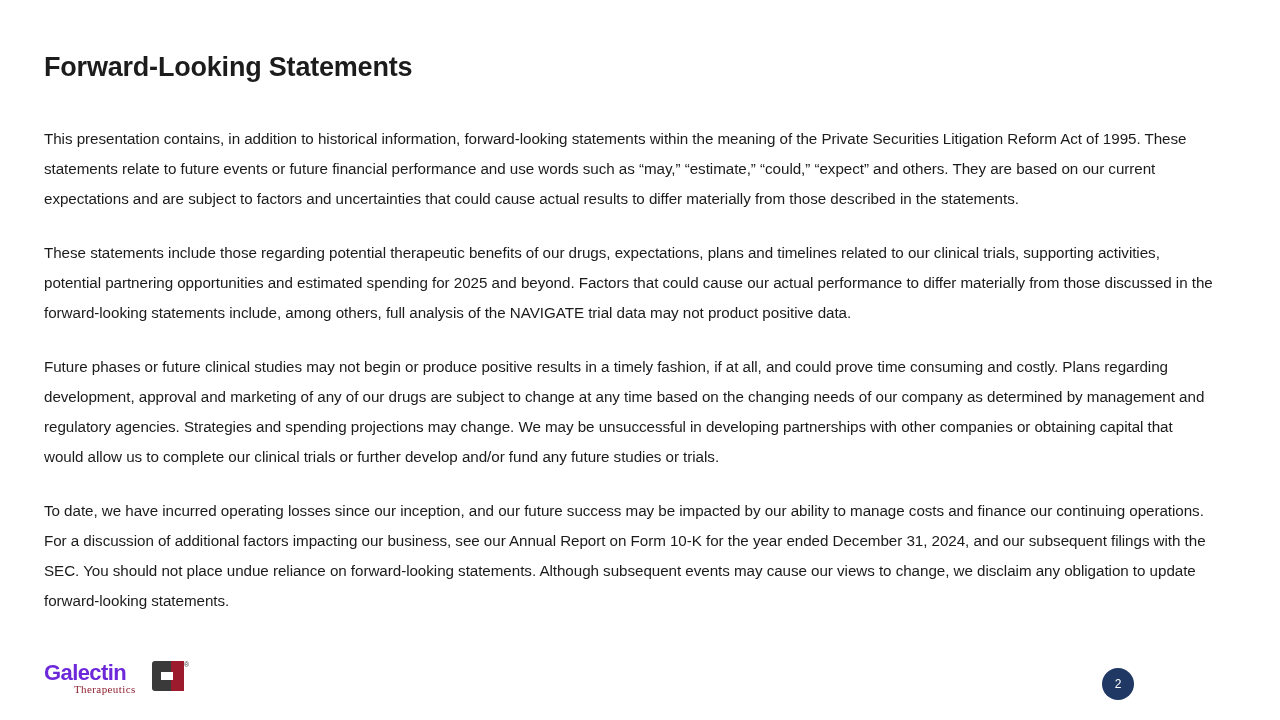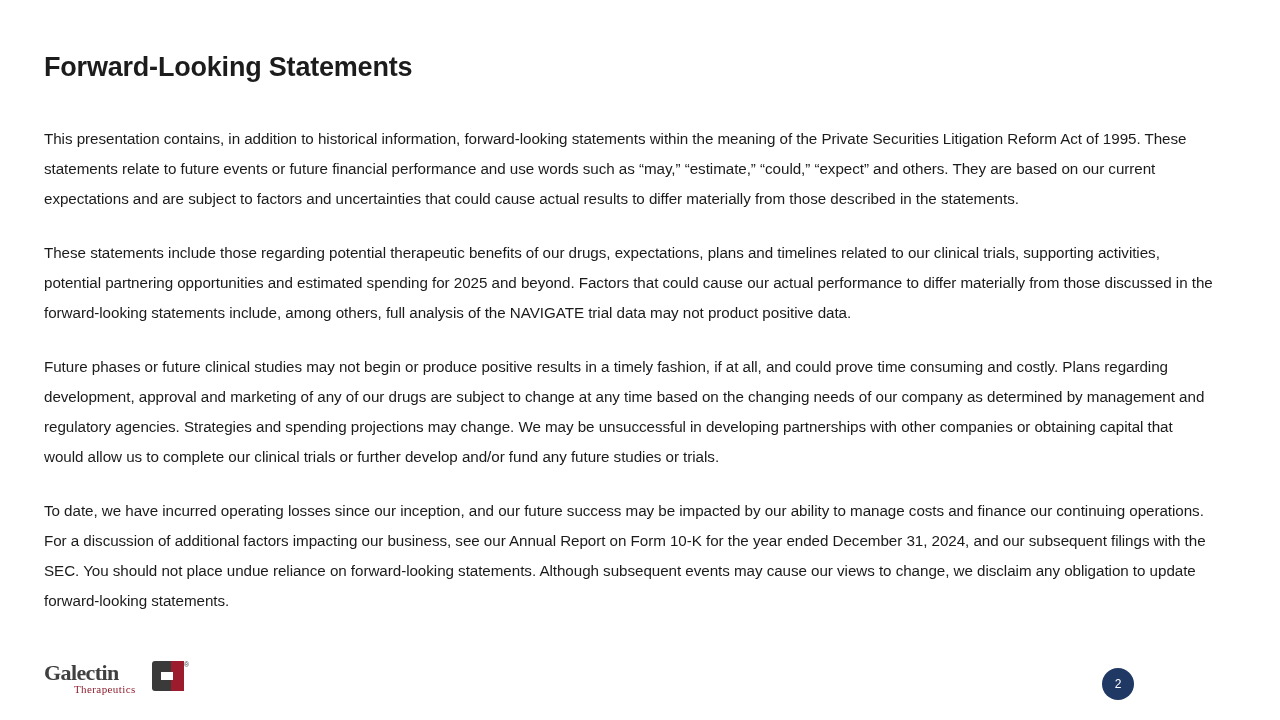--- a/index.html
+++ b/index.html
@@ -55,23 +55,23 @@
     bottom: 22px;
     width: 150px;
     height: 38px;
   }
   .logo-wordmark {
     position: absolute;
     left: 0;
     top: 0;
     font-size: 22px;
     font-weight: bold;
-    color: #404040;
+    color: #6d28d9;
     letter-spacing: -0.6px;
-    font-family: Liberation Serif, serif;
+    font-family: Liberation Sans, sans-serif;
   }
   .logo-sub {
     position: absolute;
     left: 30px;
     top: 23px;
     font-size: 11px;
     color: #8f1f2f;
     letter-spacing: 0.4px;
     font-family: "Liberation Serif", serif;
   }

